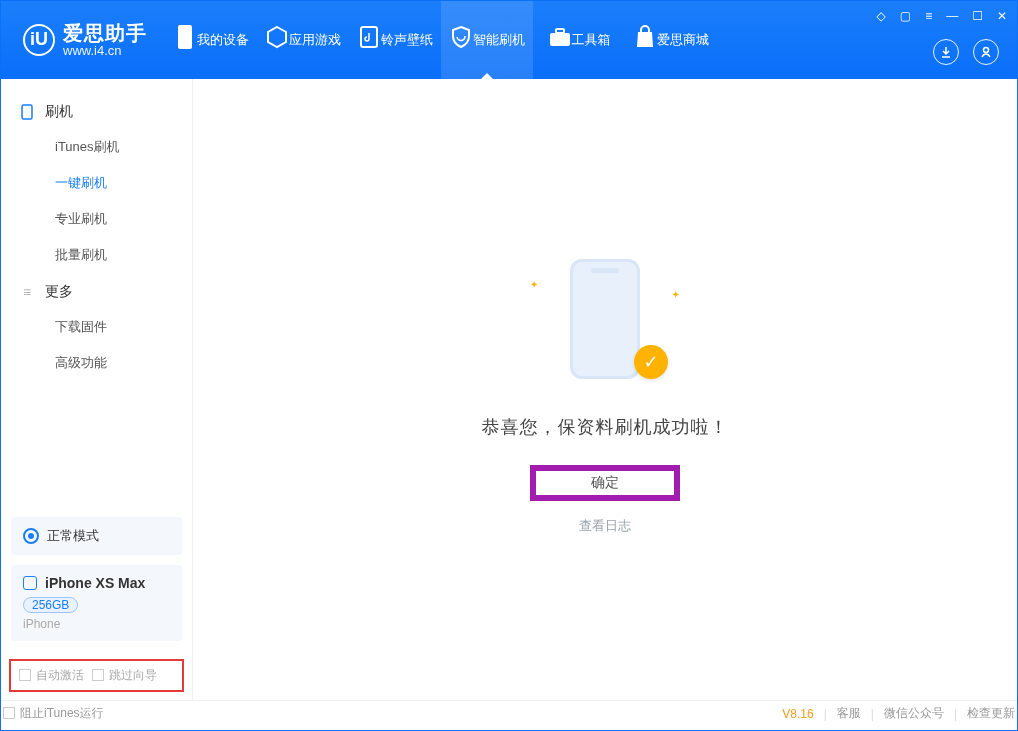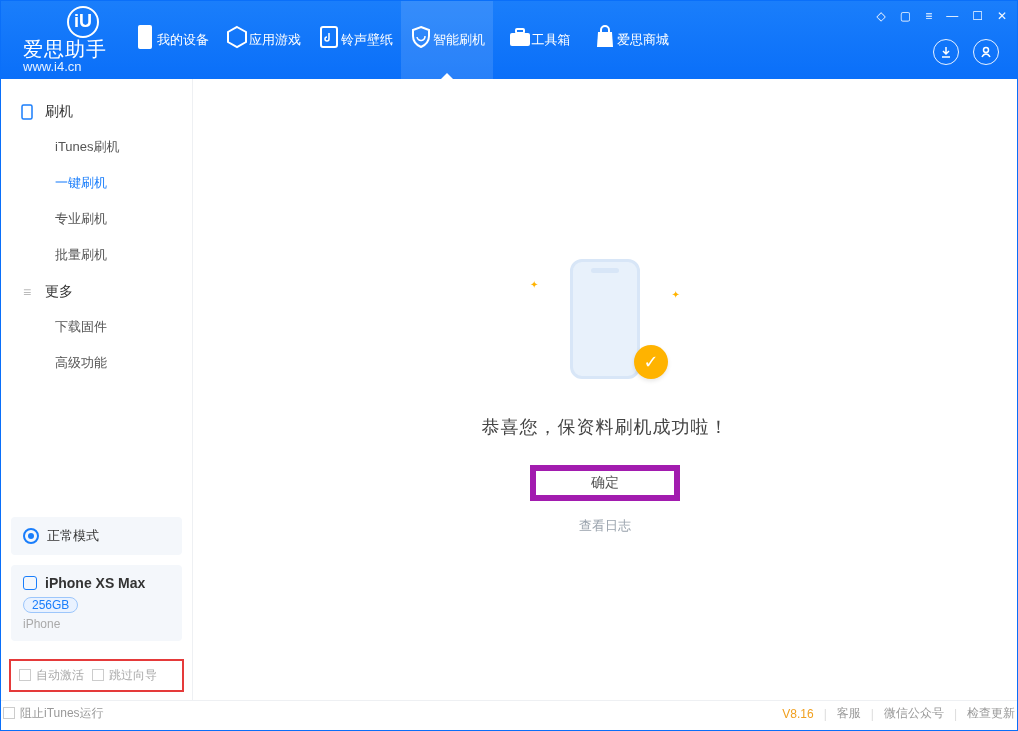--- a/index.html
+++ b/index.html
@@ -1,23 +1,23 @@
 <!DOCTYPE html>
 <html><head>
 <meta charset="utf-8">
 <style>
 * { margin: 0; padding: 0; box-sizing: border-box; font-family: "Microsoft YaHei", "PingFang SC", sans-serif; }
 body { background: #fff; width: 1018px; height: 731px; overflow: hidden; border: 1px solid #0a6ff9; }
 
 
 .header { height: 78px; background: linear-gradient(to bottom, #1a7efb, #0a6ff9); display: flex; align-items: center; color: #fff; position: relative; }
-.logo-block { display: flex; align-items: flex-end; padding: 0 18px 0 22px; flex-direction: column; }
+.logo-block { display: flex; align-items: center; padding: 0 18px 0 22px; }
 .logo-icon { width: 32px; height: 32px; border: 2px solid #fff; border-radius: 50%; display: flex; align-items: center; justify-content: center; font-weight: bold; font-size: 18px; margin-right: 8px; }
 .logo-text { line-height: 1.1; }
-.logo-text .cn { font-size: 20px; font-weight: 400; letter-spacing: 1px; }
+.logo-text .cn { font-size: 20px; font-weight: 700; letter-spacing: 1px; }
 .logo-text .url { font-size: 13px; opacity: .9; }
 
 .nav { display: flex; height: 100%; }
 .nav-item { width: 92px; display: flex; flex-direction: row; align-items: center; justify-content: center; font-size: 13px; cursor: pointer; position: relative; }
 .nav-item .nav-ico { width: 24px; height: 24px; margin-bottom: 6px; display:flex; align-items:center; justify-content:center; }
 .nav-item.active { background: rgba(255,255,255,0.12); }
 .nav-item.active::after { content:""; position:absolute; bottom:0; left:50%; transform:translateX(-50%); border:6px solid transparent; border-bottom-color:#fff; }
 
 .win-ctrls { position: absolute; right: 10px; top: 8px; display: flex; gap: 14px; }
 .win-ctrls span { cursor: pointer; font-size: 12px; opacity:.95; }

